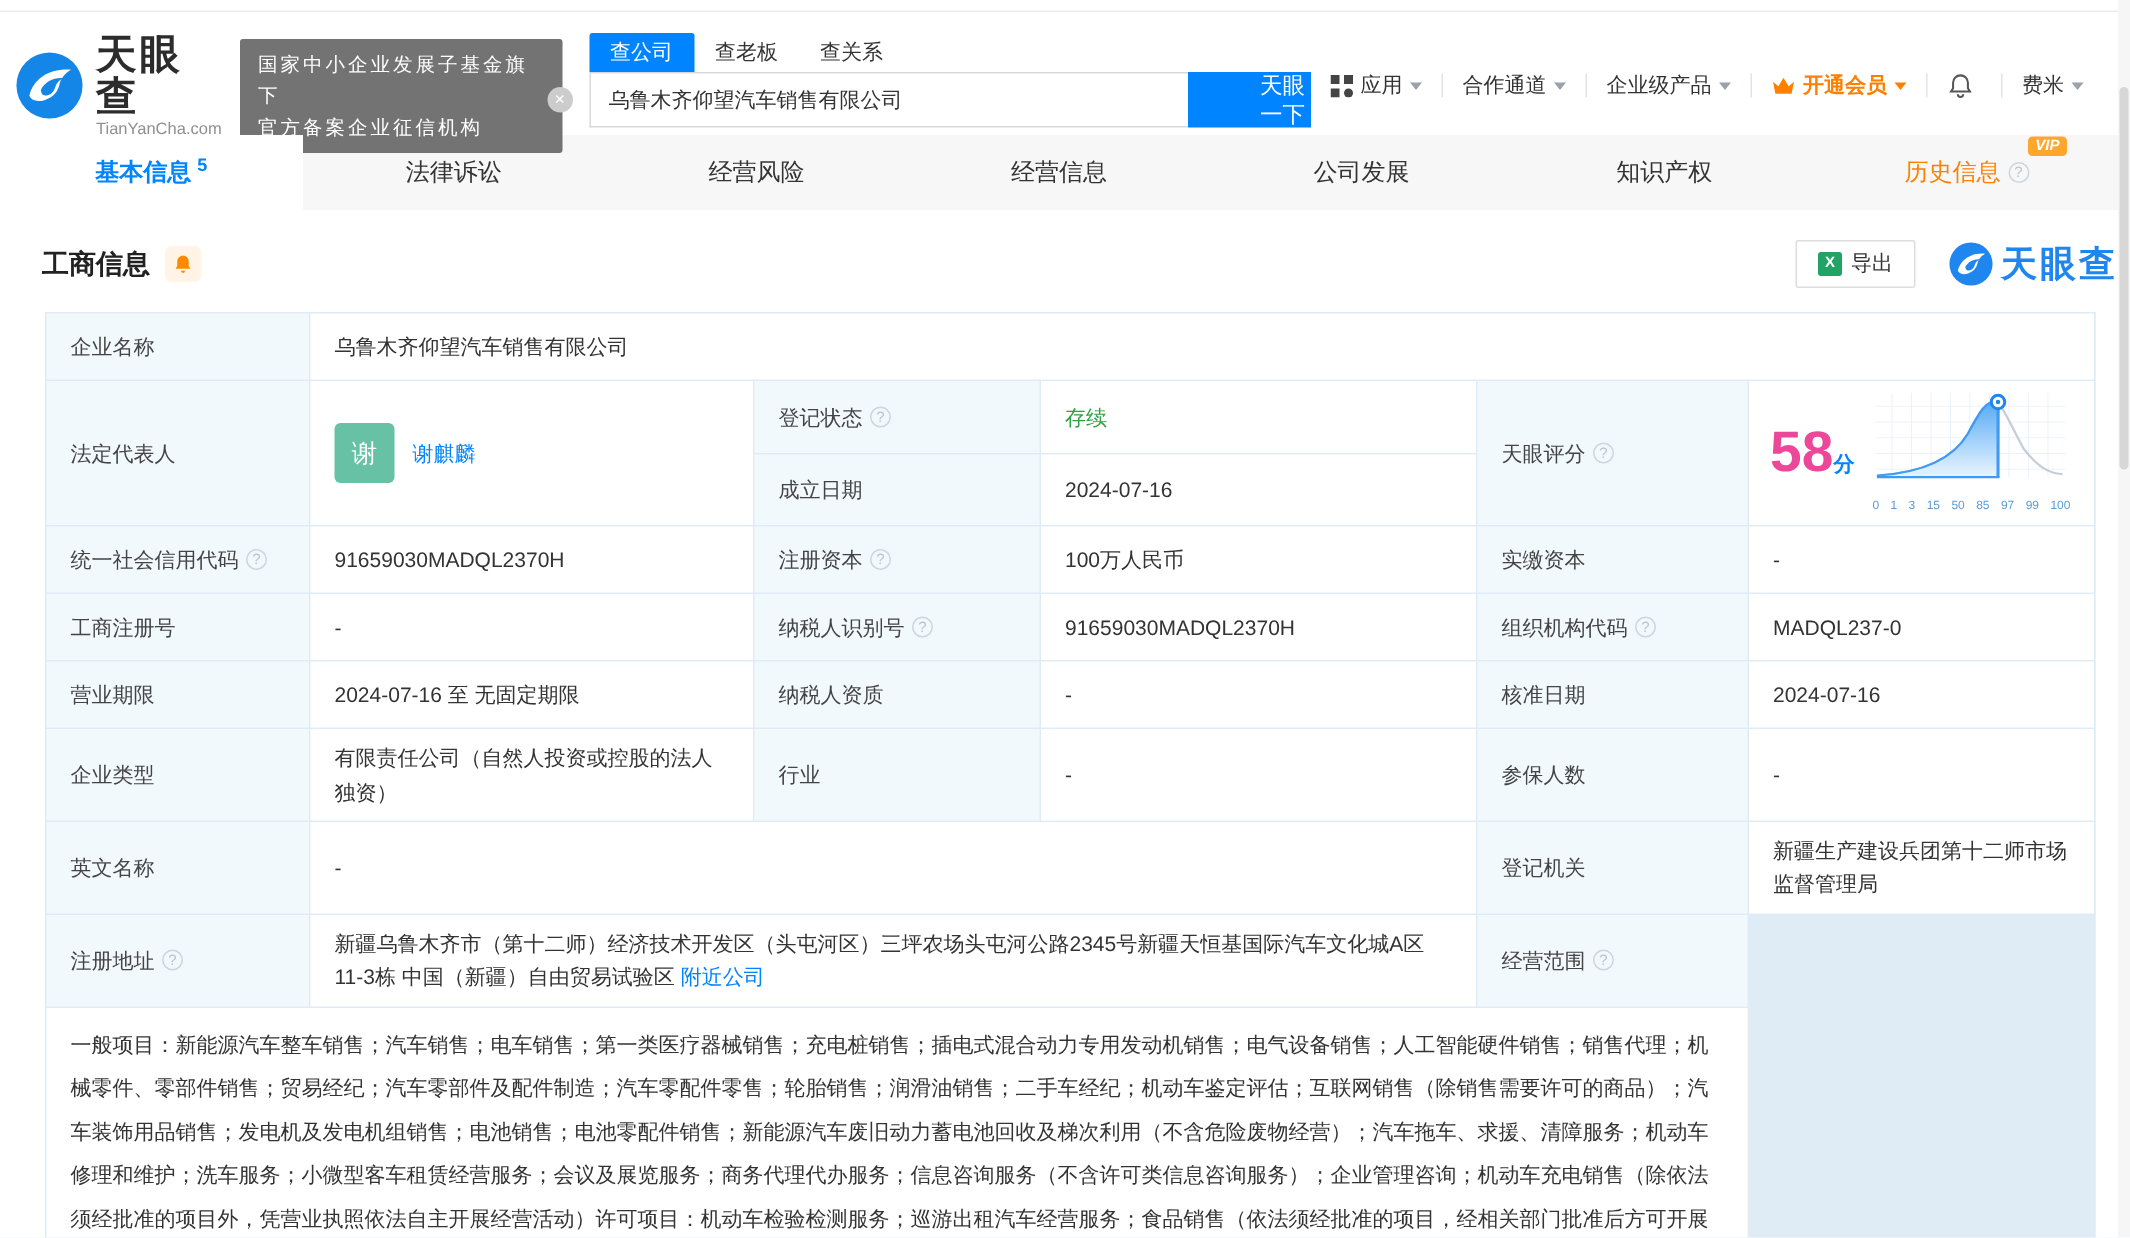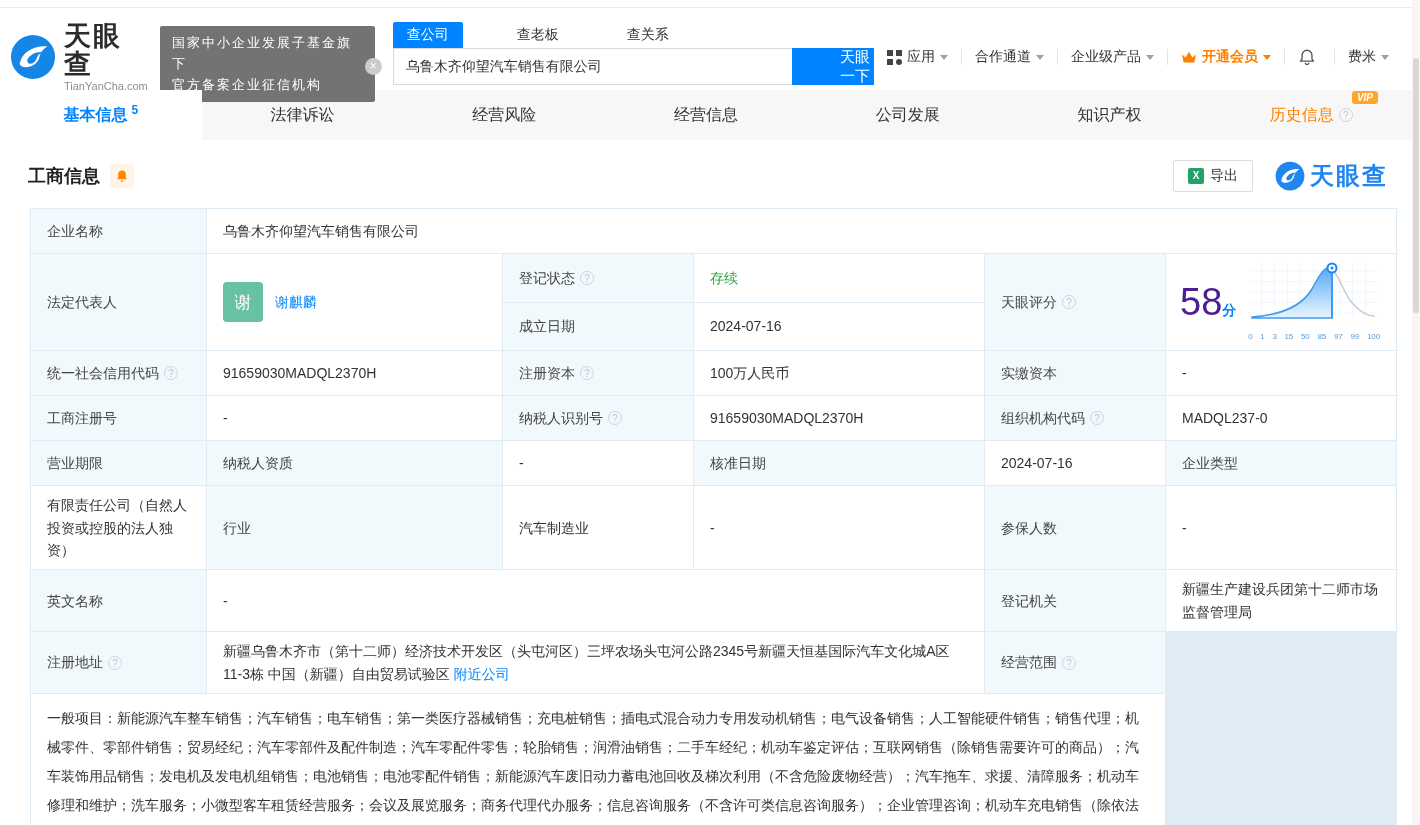--- a/index.html
+++ b/index.html
@@ -13,21 +13,21 @@
   
   .header{display:flex;align-items:flex-start;padding:14px 18px 0 10px;height:82px;}
   .logo{display:flex;align-items:center;cursor:pointer;}
   .logo-icon{width:46px;height:46px;flex:0 0 46px;}
   .logo-txt{margin-left:8px;display:flex;flex-direction:column;line-height:1.05;}
   .logo-cn{font-size:27px;font-weight:bold;color:#2c2c2c;letter-spacing:2px;}
   .logo-en{font-size:11px;color:#8f8f8f;margin-top:2px;}
   .gov-badge{margin-left:12px;margin-top:4px;background:#737373;color:#fff;
     padding:7px 12px;font-size:13px;line-height:1.6;letter-spacing:2px;border-radius:2px;}
   .search-wrap{margin-left:18px;width:492px;}
-  .search-tabs{display:flex;align-items:flex-end;height:26px;gap:40px;}
+  .search-tabs{display:flex;align-items:flex-end;height:26px;}
   .search-tab{font-size:14px;color:#333;padding:4px 14px;cursor:pointer;}
   .search-tab.active{background:#0084ff;color:#fff;border-radius:2px 2px 0 0;}
   .search-bar{display:flex;height:37px;}
   .search-input{flex:1;border:1px solid #d9d9d9;border-right:none;padding:0 34px 0 12px;
     font-size:14px;color:#333;outline:none;font-family:inherit;}
   .search-clear{position:absolute;width:17px;height:17px;border-radius:50%;background:#ccc;
     color:#fff;font-size:12px;line-height:17px;text-align:center;cursor:pointer;
     margin-left:-28px;margin-top:10px;}
   .search-btn{width:82px;background:#0084ff;color:#fff;border:none;font-size:15px;
     cursor:pointer;font-family:inherit;padding-left:44px;}
@@ -49,21 +49,21 @@
   .tab-count{font-size:12px;color:#0084ff;margin-left:4px;position:relative;top:-5px;}
   .main-tab.vip-tab{color:#ff8000;}
   .vip-badge{position:absolute;top:1px;right:34px;background:#ffa72c;color:#fff;
     font-size:10px;font-style:italic;font-weight:bold;padding:1px 5px;border-radius:3px;}
   .help-dot{display:inline-block;width:14px;height:14px;border-radius:50%;
     border:1px solid #ccd6de;color:#b9c6d0;font-size:10px;line-height:13px;text-align:center;
     margin-left:5px;font-style:normal;font-weight:normal;flex:0 0 14px;}
   .help-dot::before{content:"?";}
 
   
-  .sec-head{display:flex;align-items:center;padding:20px 32px 14px 28px;}
+  .sec-head{display:flex;align-items:center;padding:20px 8px 14px 28px;}
   .sec-title{font-size:18px;font-weight:bold;color:#222;}
   .sec-bell{width:24px;height:24px;background:#fff4e6;border-radius:4px;margin-left:10px;
     display:flex;align-items:center;justify-content:center;cursor:pointer;}
   .sec-right{margin-left:auto;display:flex;align-items:center;}
   .export-btn{display:flex;align-items:center;border:1px solid #ddd;border-radius:2px;
     background:#fff;padding:6px 14px;font-size:14px;color:#333;cursor:pointer;font-family:inherit;}
   .xls-icon{width:16px;height:16px;background:#21a366;border-radius:2px;color:#fff;
     font-size:10px;font-weight:bold;line-height:16px;text-align:center;margin-right:6px;}
   .wm{display:flex;align-items:center;margin-left:22px;}
   .wm-icon{width:30px;height:30px;}
@@ -81,21 +81,21 @@
   .rs2{grid-row:span 2;}
   .green{color:#2ba245;}
   .link{color:#0084ff;cursor:pointer;text-decoration:none;}
   .avatar{width:40px;height:40px;border-radius:4px;background:#67c1a5;color:#fff;
     font-size:17px;display:flex;align-items:center;justify-content:center;flex:0 0 40px;}
   .rep-name{margin-left:12px;font-size:14px;}
   .scope-cell{line-height:29px;align-items:flex-start;padding-top:10px;padding-bottom:10px;}
 
   
   .score-cell{display:flex;align-items:center;gap:12px;padding:6px 10px 6px 14px;}
-  .score-num{font-size:38px;font-weight:normal;color:#4c1d95;line-height:1;}
+  .score-num{font-size:38px;font-weight:bold;color:#ec4899;line-height:1;}
   .score-unit{font-size:14px;color:#0084ff;font-weight:bold;}
   .score-chart{width:132px;}
   .score-ticks{display:flex;justify-content:space-between;font-size:8px;color:#5b9bd5;
     margin-top:1px;}
 
   
   .scrollbar{position:absolute;right:0;top:0;width:8px;height:825px;background:#f6f6f6;}
   .scroll-thumb{position:absolute;top:58px;left:1px;width:6px;height:255px;background:#d7d7d7;
     border-radius:3px;}
 </style>
@@ -311,29 +311,29 @@
         <i class="help-dot"></i>
     </div>
     <div class="cell">91659030MADQL2370H</div>
     <div class="cell label">
       <span>组织机构代码</span>
         <i class="help-dot"></i>
     </div>
     <div class="cell">MADQL237-0</div>
 
     <div class="cell label">营业期限</div>
+    <div class="cell">2024-07-16 至 无固定期限</div>
     <div class="cell label">纳税人资质</div>
     <div class="cell">-</div>
     <div class="cell label">核准日期</div>
     <div class="cell">2024-07-16</div>
 
     <div class="cell label">企业类型</div>
     <div class="cell">有限责任公司（自然人投资或控股的法人独资）</div>
     <div class="cell label">行业</div>
-    <div class="cell">汽车制造业</div>
     <div class="cell">-</div>
 
     <div class="cell label">参保人数</div>
     <div class="cell">-</div>
     <div class="cell label">英文名称</div>
     <div class="cell cs3">-</div>
 
     <div class="cell label">登记机关</div>
     <div class="cell">新疆生产建设兵团第十二师市场监督管理局</div>
     <div class="cell label">

